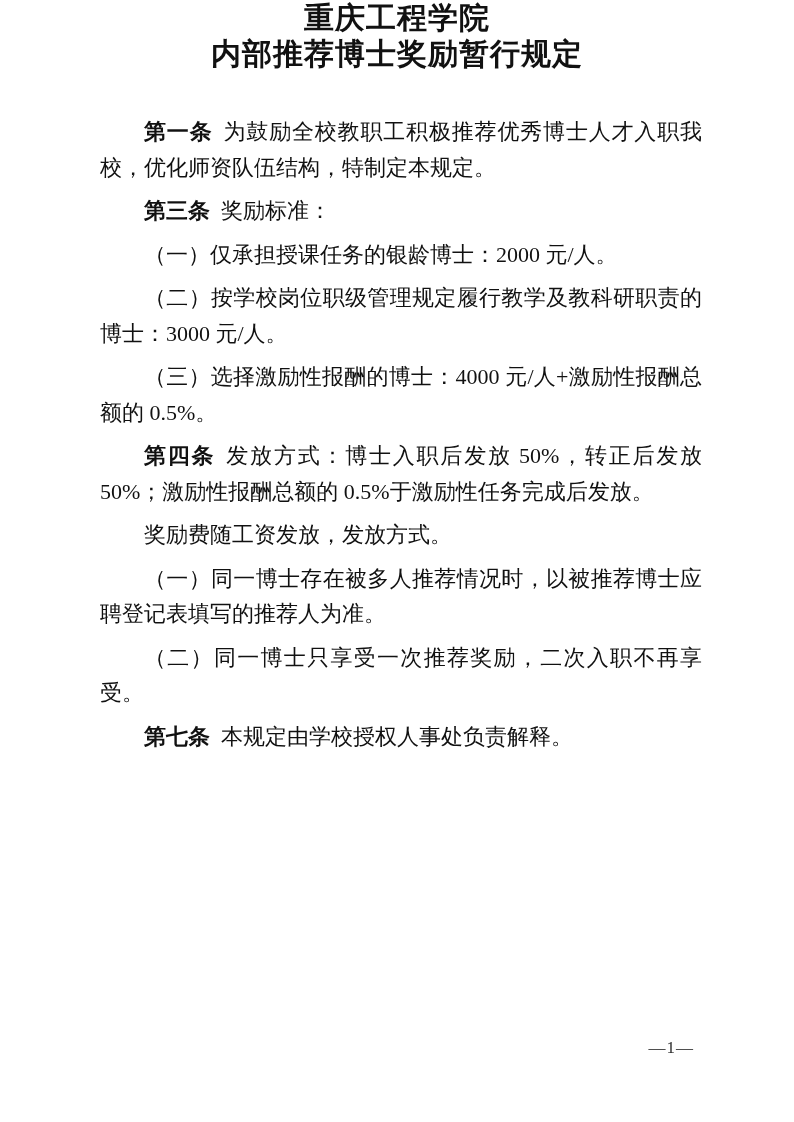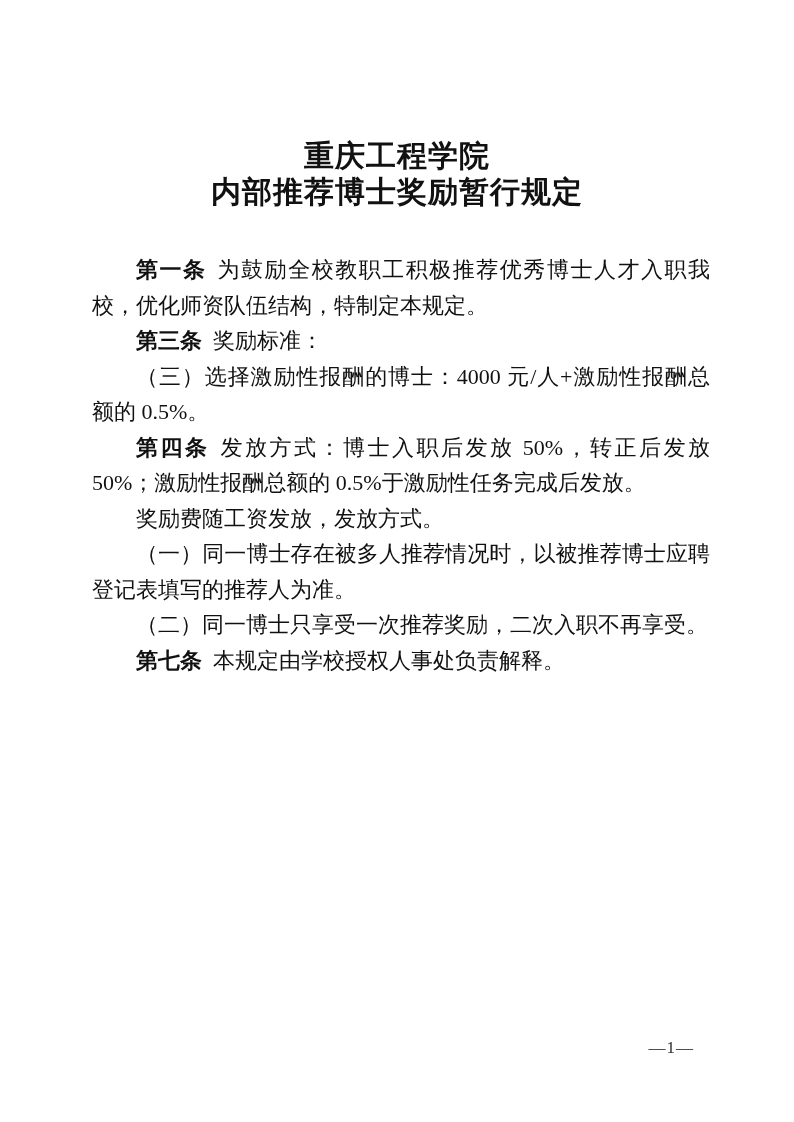--- a/index.html
+++ b/index.html
@@ -10,38 +10,37 @@
   .page {
     position: relative;
     width: 794px;
     height: 1122px;
     background: #ffffff;
     overflow: hidden;
     font-family: "Liberation Serif", "DejaVu Serif", serif;
     color: #111111;
   }
   .title-block {
-    padding-top: 138px;
     text-align: center;
   }
   .title-line {
     font-size: 30px;
     line-height: 36px;
     font-weight: 700;
     letter-spacing: 1px;
   }
   .doc-body {
     margin: 42px 84px 0 92px;
     font-size: 22px;
     line-height: 35.5px;
     text-align: justify;
     text-justify: inter-ideograph;
   }
   .doc-body p {
-    margin: 0;
+    margin: 8px;
     text-indent: 44px;
   }
   .para-label {
     font-weight: 700;
   }
   .para-label:not(:empty) {
     margin-right: 0.5em;
   }
   .page-number {
     position: absolute;
@@ -59,20 +58,22 @@
 <div class="page">
 
   <div class="title-block">
     <div class="title-line">重庆工程学院</div>
     <div class="title-line">内部推荐博士奖励暂行规定</div>
   </div>
 
   <div class="doc-body">
     <p><span class="para-label">第一条</span><span>为鼓励全校教职工积极推荐优秀博士人才入职我校，优化师资队伍结构，特制定本规定。</span></p>
     <p><span class="para-label">第三条</span><span>奖励标准：</span></p>
+    <p><span class="para-label"></span><span>（一）仅承担授课任务的银龄博士：2000 元/人。</span></p>
+    <p><span class="para-label"></span><span>（二）按学校岗位职级管理规定履行教学及教科研职责的博士：3000 元/人。</span></p>
     <p><span class="para-label"></span><span>（三）选择激励性报酬的博士：4000 元/人+激励性报酬总额的 0.5%。</span></p>
     <p><span class="para-label">第四条</span><span>发放方式：博士入职后发放 50%，转正后发放 50%；激励性报酬总额的 0.5%于激励性任务完成后发放。</span></p>
     <p><span class="para-label"></span><span>奖励费随工资发放，发放方式。</span></p>
     <p><span class="para-label"></span><span>（一）同一博士存在被多人推荐情况时，以被推荐博士应聘登记表填写的推荐人为准。</span></p>
     <p><span class="para-label"></span><span>（二）同一博士只享受一次推荐奖励，二次入职不再享受。</span></p>
     <p><span class="para-label">第七条</span><span>本规定由学校授权人事处负责解释。</span></p>
   </div>
 
   <div class="page-number">—1—</div>
 

